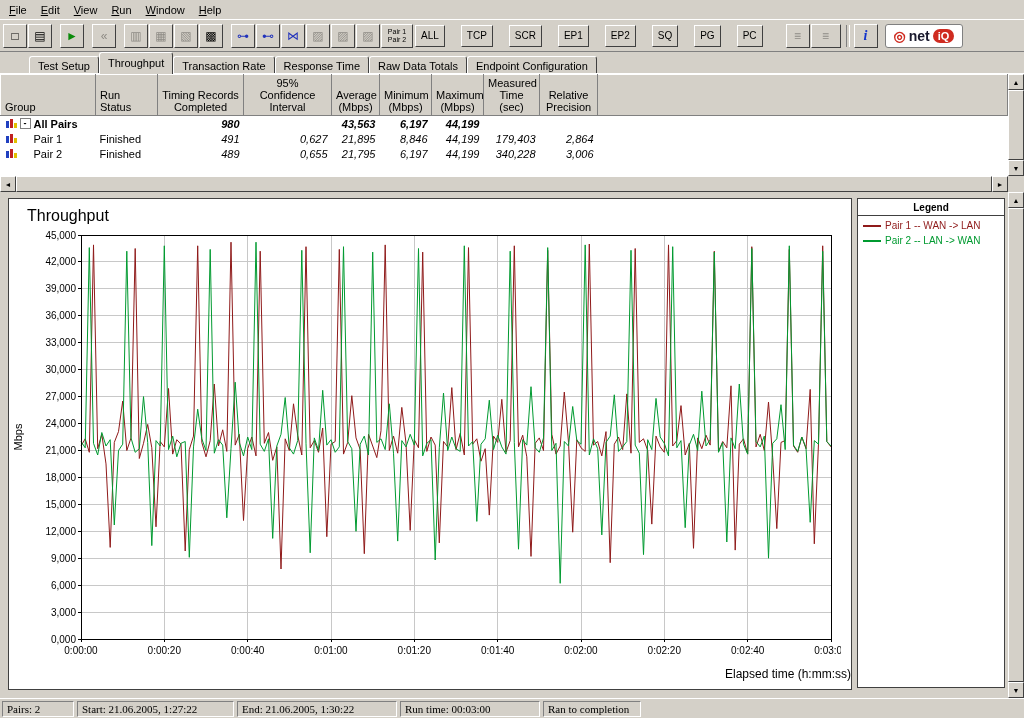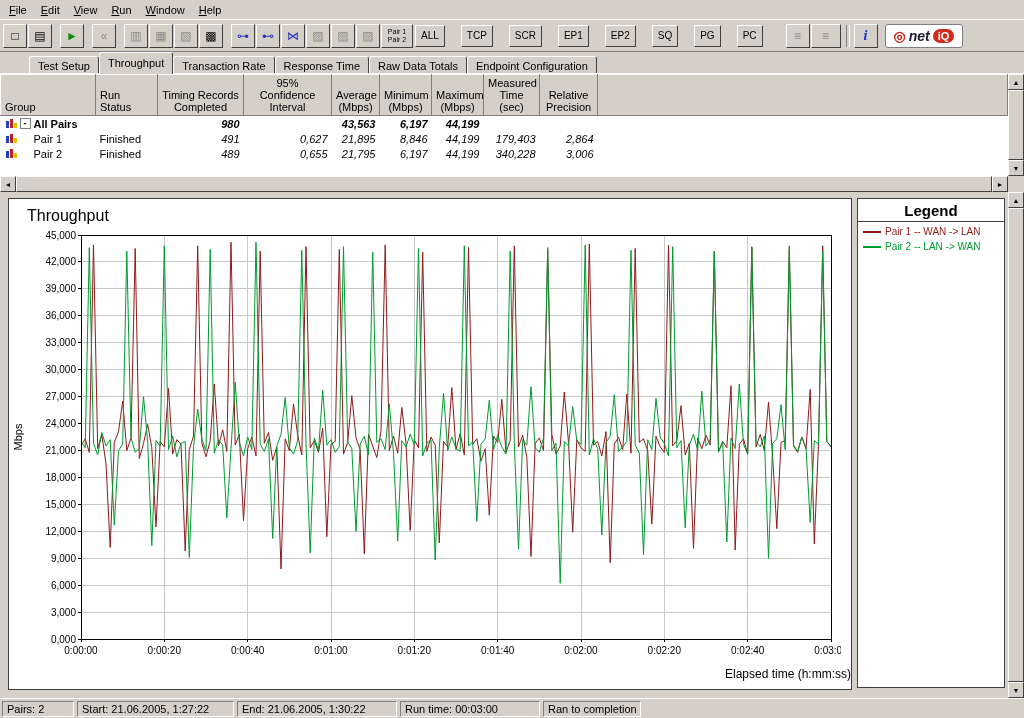--- a/index.html
+++ b/index.html
@@ -27,21 +27,21 @@
   .tb-pairbtn{display:inline-flex;flex-direction:column;align-items:center;justify-content:center;
           width:32px;height:24px;background:#d4d0c8;border:1px solid #404040;border-top-color:#fff;border-left-color:#fff;
           font-size:7px;line-height:8px;margin-right:2px;padding:0;}
   .tb-txtbtn{display:inline-flex;align-items:center;justify-content:center;height:22px;padding:0 5px;
           background:#d4d0c8;border:1px solid #404040;border-top-color:#fff;border-left-color:#fff;
           font-size:10px;margin-right:16px;}
   .tb-info{font-family:"Liberation Serif",serif;font-style:italic;font-weight:bold;color:#1133cc;font-size:14px;}
   .logo-box{display:inline-flex;align-items:center;gap:3px;background:#fff;border:1px solid #808080;
           border-radius:3px;height:22px;padding:0 8px;margin-left:6px;}
   .logo-target{color:#cf2b20;font-weight:bold;font-size:14px;line-height:14px;}
-  .logo-net{font-weight:bold;font-size:14px;color:#1a1a2e;font-style:italic;}
+  .logo-net{font-weight:bold;font-size:14px;color:#1a1a2e;}
   .logo-iq{background:#cf2b20;color:#fff;font-weight:bold;font-size:11px;border-radius:8px;padding:1px 5px;}
 
   
   #tabrow{position:absolute;left:12px;top:52px;width:100%;height:21px;padding-left:17px;box-sizing:border-box;}
   .tab{display:inline-block;padding:3px 8px 2px;background:#d4d0c8;border:1px solid #404040;
        border-top-color:#fff;border-left-color:#fff;border-bottom:none;border-radius:3px 3px 0 0;
        position:relative;top:3px;cursor:default;}
   .tab.active{top:0;padding-top:4px;padding-bottom:5px;z-index:3;}
 
   
@@ -75,27 +75,27 @@
   
   #mainarea{position:absolute;left:0;top:192px;width:100%;height:506px;background:#d4d0c8;}
   #chartpanel{position:absolute;left:8px;top:6px;width:842px;height:490px;background:#fff;border:1px solid #404040;}
   #chart-title{position:absolute;left:18px;top:8px;font-size:16px;}
   #ylabel{position:absolute;left:-4px;top:232px;transform:rotate(-90deg);font-size:11px;}
   #plot-svg{position:absolute;left:22px;top:30px;}
   #plot-svg text{font-family:"Liberation Sans",sans-serif;fill:#000;}
   #xcaption{position:absolute;left:0;top:468px;width:100%;text-align:right;font-size:12px;}
 
   #legendpanel{position:absolute;left:857px;top:6px;width:148px;height:490px;background:#fff;border:1px solid #404040;box-sizing:border-box;}
-  #legend-title{text-align:center;font-weight:bold;font-size:15px;padding:3px 0 2px;border-bottom:1px solid #404040;}
+  #legend-title{text-align:center;font-weight:bold;font-size:10px;padding:3px 0 2px;border-bottom:1px solid #404040;}
   .legend-entry{display:flex;align-items:center;gap:4px;padding:4px 5px 0;font-size:10px;white-space:nowrap;}
   .legend-line{display:inline-block;width:18px;height:2px;flex:0 0 auto;}
 
   
   #statusbar{position:absolute;left:0;top:698px;width:100%;height:20px;background:#d4d0c8;
-             border-top:1px solid #fff;display:flex;align-items:center;gap:3px;padding-left:2px;box-sizing:border-box;}
+             border-top:1px solid #fff;display:flex;align-items:center;gap:3px;padding-left:2px;box-sizing:border-box;font-family:Liberation Serif, serif;}
   .sb-panel{height:14px;line-height:14px;border:1px solid;border-color:#808080 #fff #fff #808080;
             padding:0 4px;background:#d4d0c8;overflow:hidden;white-space:nowrap;box-sizing:content-box;}
 </style>
 </head>
 <body>
 
 <div id="app">
 
   <div id="menubar">
       <span class="menu-item">File</span>

